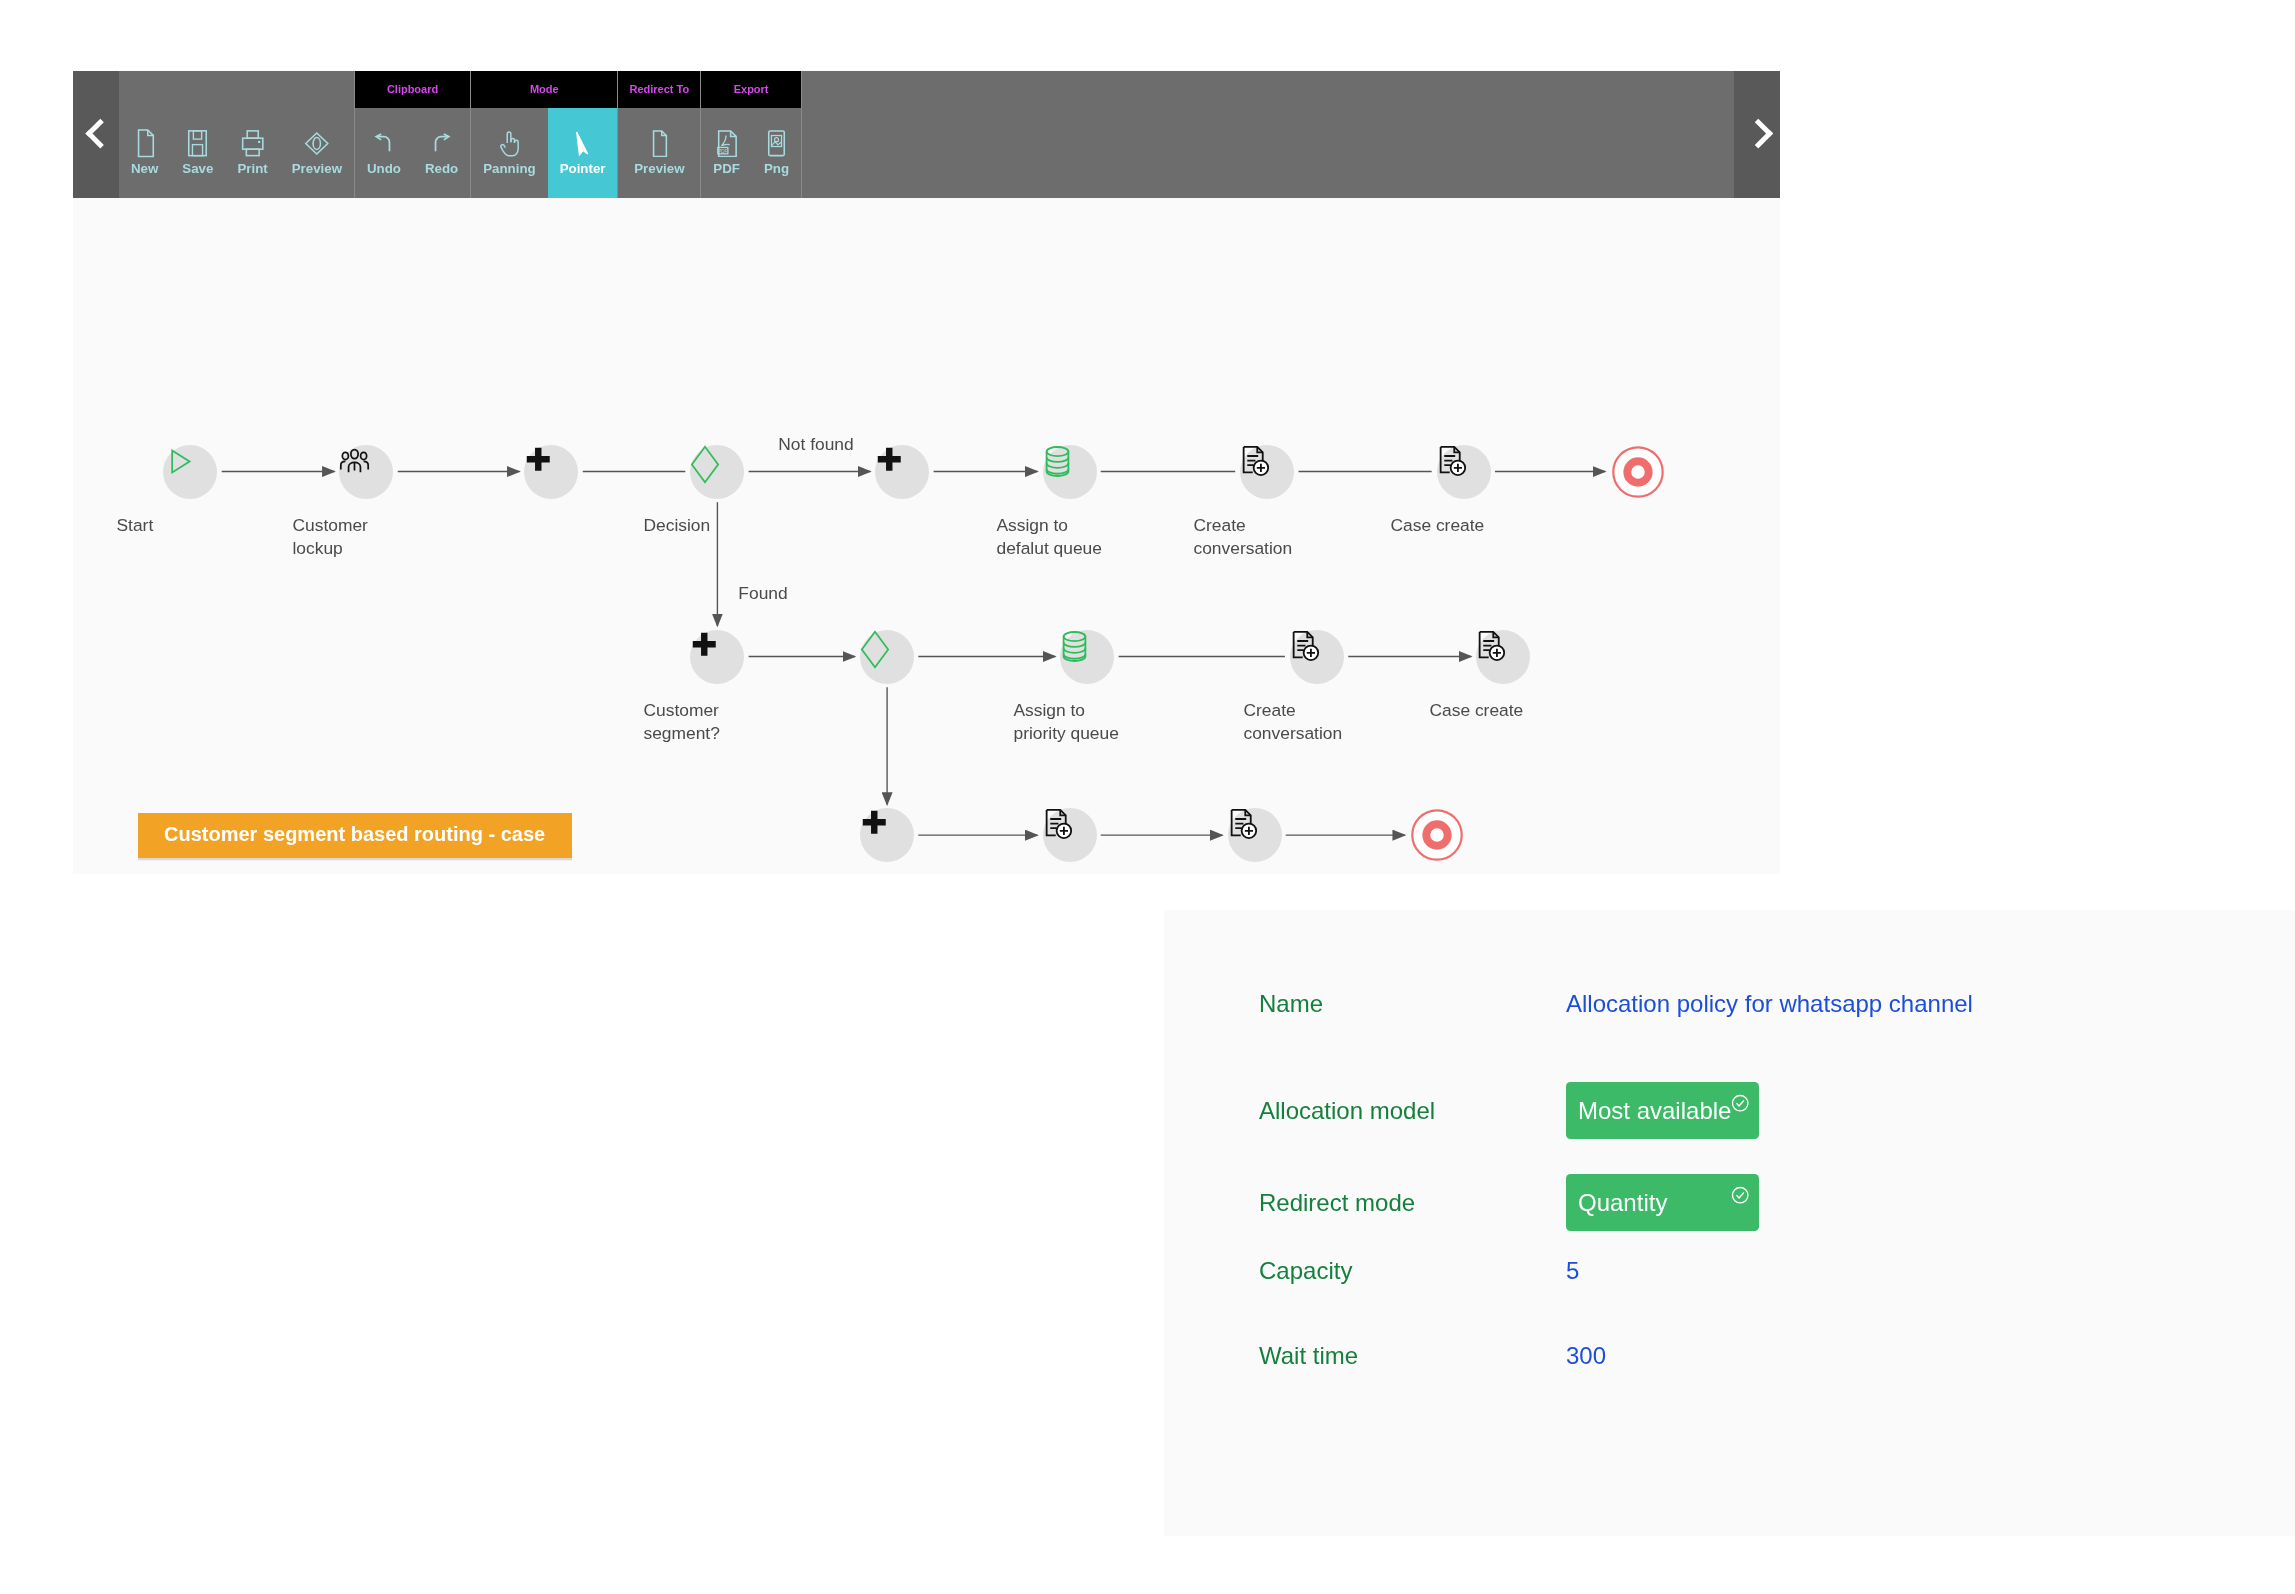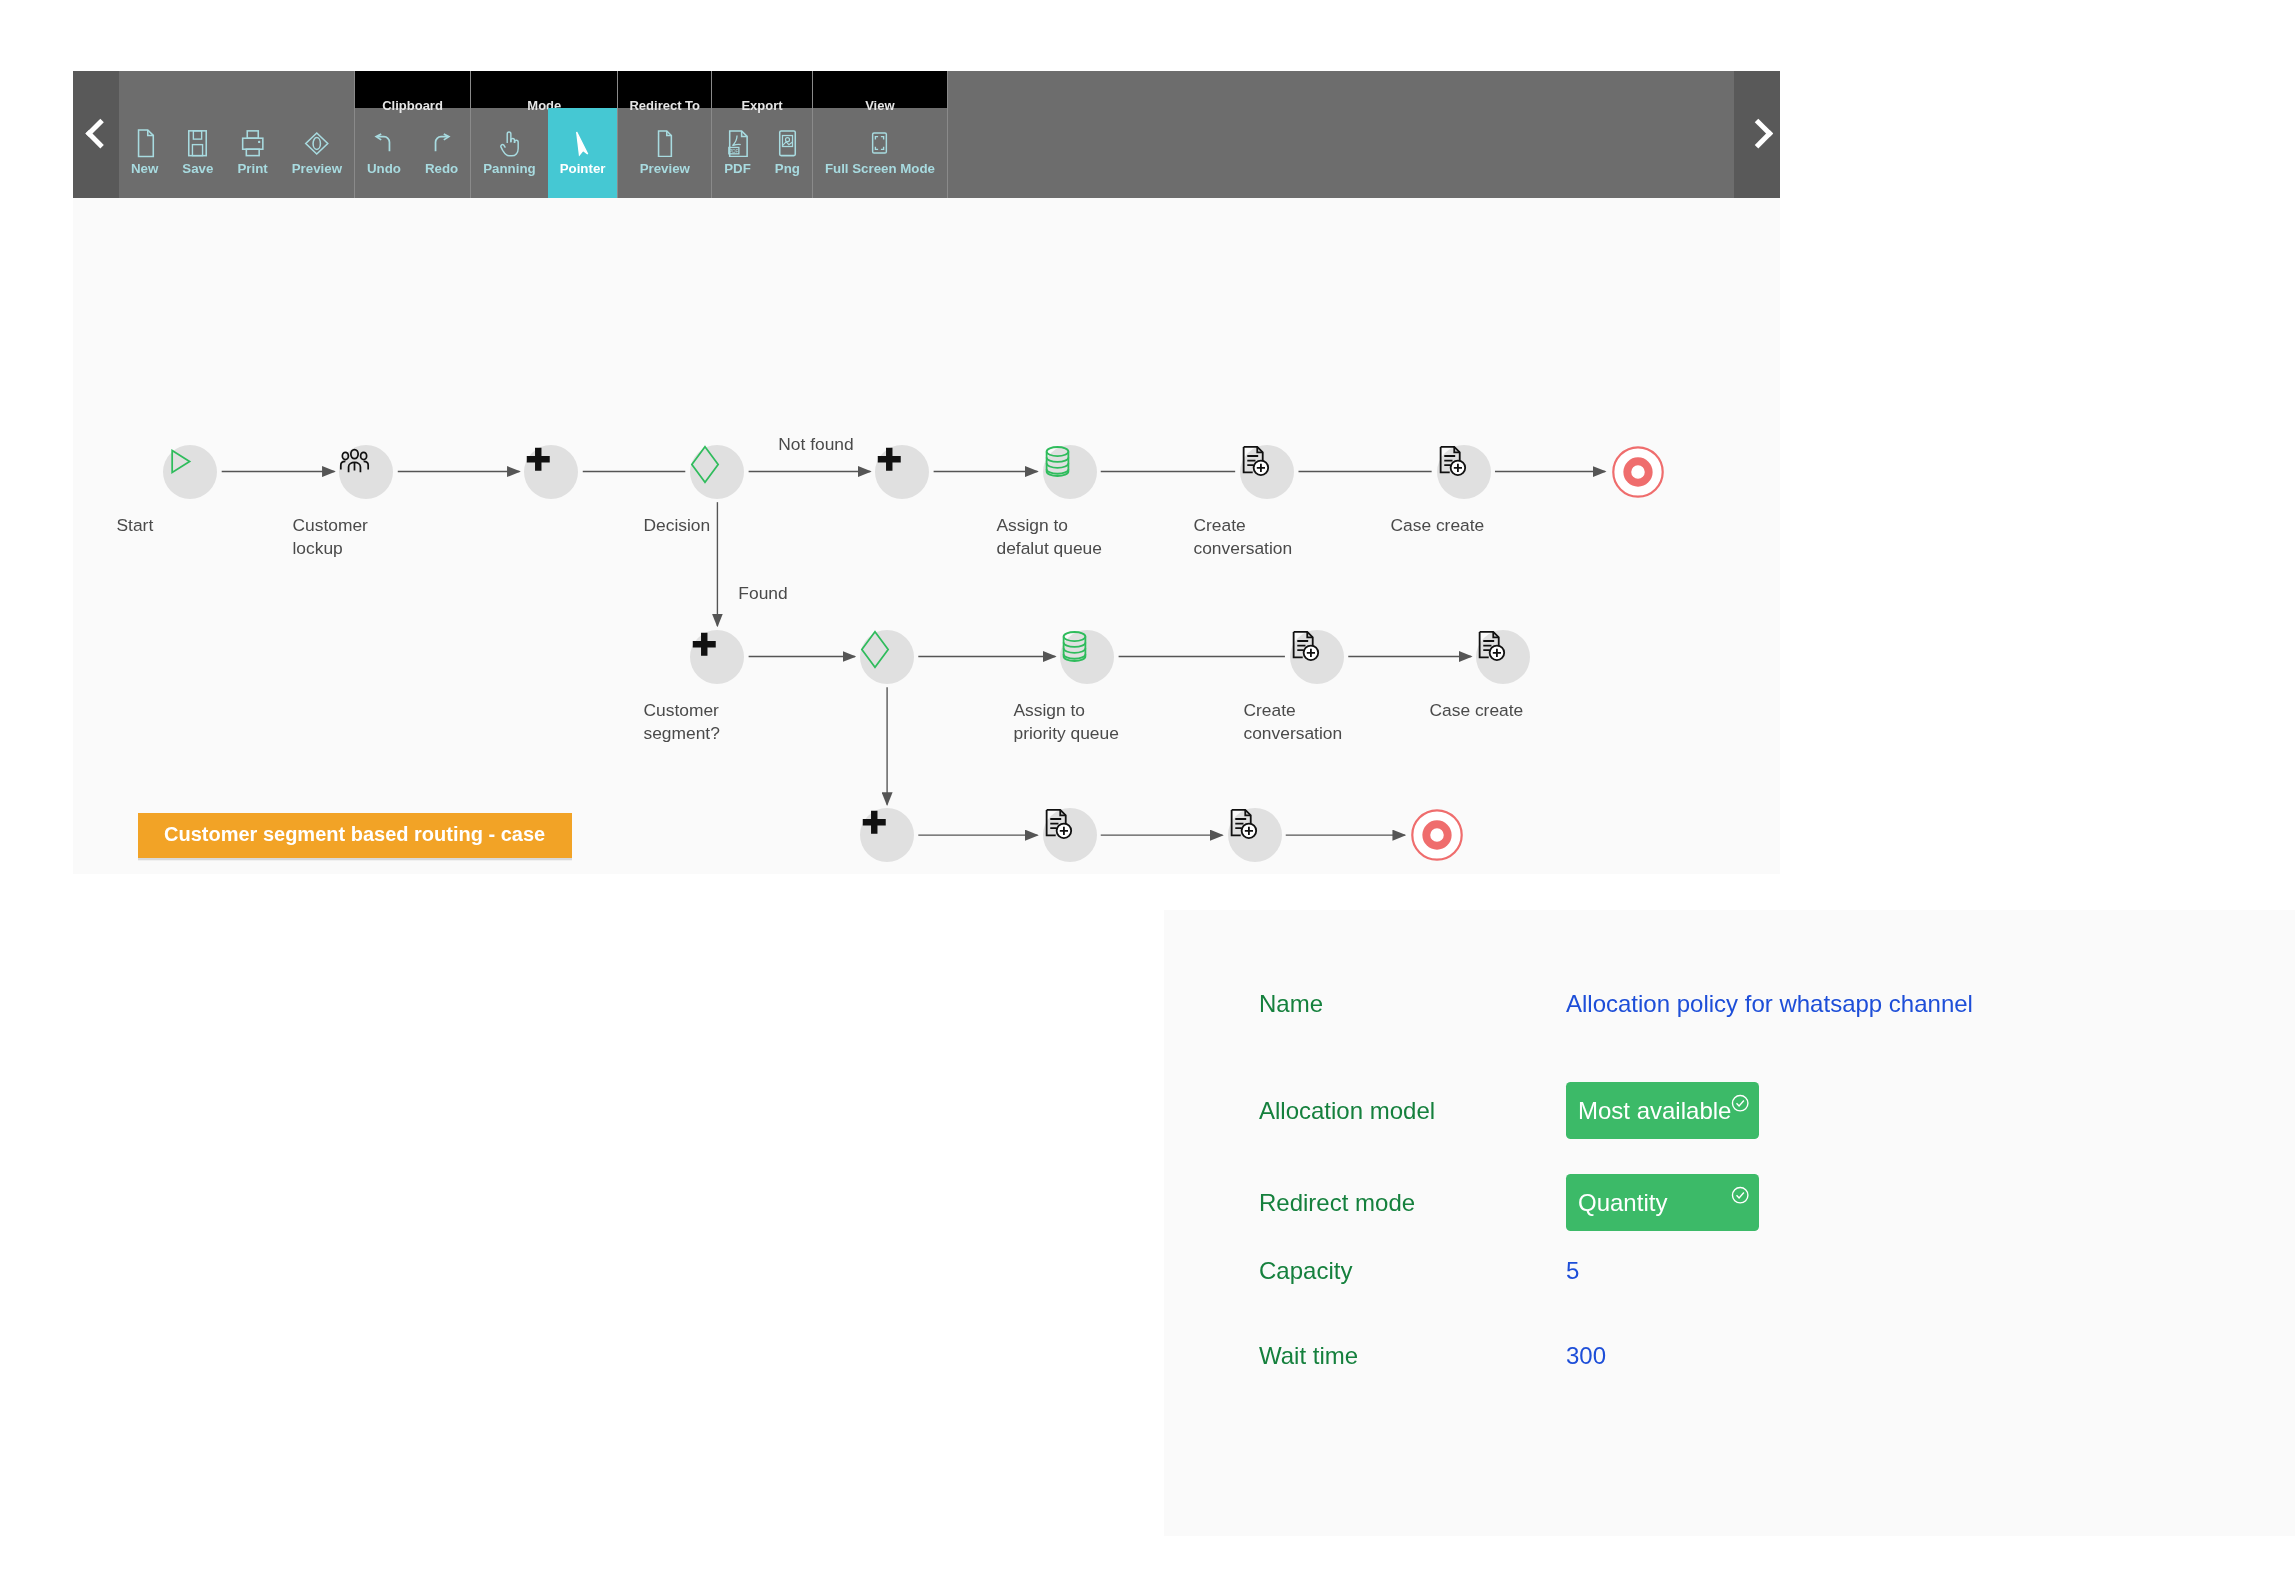--- a/index.html
+++ b/index.html
@@ -36,24 +36,24 @@
     border-right: 5.5px solid #ffffff; border-top: 5.5px solid #ffffff;
     left: 0.9px;
   }
 
   .rgroup {
     display: flex; flex-direction: column;
     border-right: 0.9px solid #8a8a8a;
     min-width: 0;
   }
   .rgroup-head {
-    background: #000000; color: #e5e5e5;
-    font-size: 13px; font-weight: 700;
+    background: #000000; color: #d946ef;
+    font-size: 11px; font-weight: 700;
     height: 37px; line-height: 37px; text-align: center;
-    padding: 16px 11px; white-space: nowrap;
+    padding: 0 11px; white-space: nowrap;
     border-right: 0.9px solid #8a8a8a;
     margin-right: -0.9px;
   }
   .rgroup-head.blank { background: #6d6d6d; }
   .rgroup-body {
     flex: 1; display: flex; align-items: stretch; justify-content: center;
   }
   .ritem {
     display: flex; flex-direction: column;
     align-items: center; justify-content: center;
@@ -265,34 +265,20 @@
             <div class="ritem">
               <span class="ritem-icon">
                 <svg width="21" height="27.5" viewBox="0 0 23 30">
                   <rect x="3" y="1" width="17" height="27" rx="1.5" fill="none" stroke="#a8dbe0" stroke-width="1.7"></rect>
                   <rect x="6" y="6" width="11" height="12" fill="none" stroke="#a8dbe0" stroke-width="1.4"></rect>
                   <circle cx="11.5" cy="10.5" r="2.2" fill="none" stroke="#a8dbe0" stroke-width="1.3"></circle>
                   <path d="M6 17 l4-4 3 3 4-3" fill="none" stroke="#a8dbe0" stroke-width="1.3"></path>
                 </svg>
               </span>
               <span class="ritem-label">Png</span>
-            </div>
-          </div>
-        </div>
-        <div class="rgroup">
-          <div class="rgroup-head">View</div>
-          <div class="rgroup-body">
-            <div class="ritem">
-              <span class="ritem-icon">
-                <svg width="21" height="27" viewBox="0 0 23 29">
-                  <rect x="4" y="3" width="15" height="22" rx="1.5" fill="none" stroke="#a8dbe0" stroke-width="1.6"></rect>
-                  <path d="M7 10V7h3M16 10V7h-3M7 18v3h3M16 18v3h-3" fill="none" stroke="#a8dbe0" stroke-width="1.5"></path>
-                </svg>
-              </span>
-              <span class="ritem-label">Full Screen Mode</span>
             </div>
           </div>
         </div>
         <div class="rgroup-spacer"></div>
       </div>
     <div class="ribbon-nav right">
       <div class="chev r"></div>
     </div>
   </div>
 

